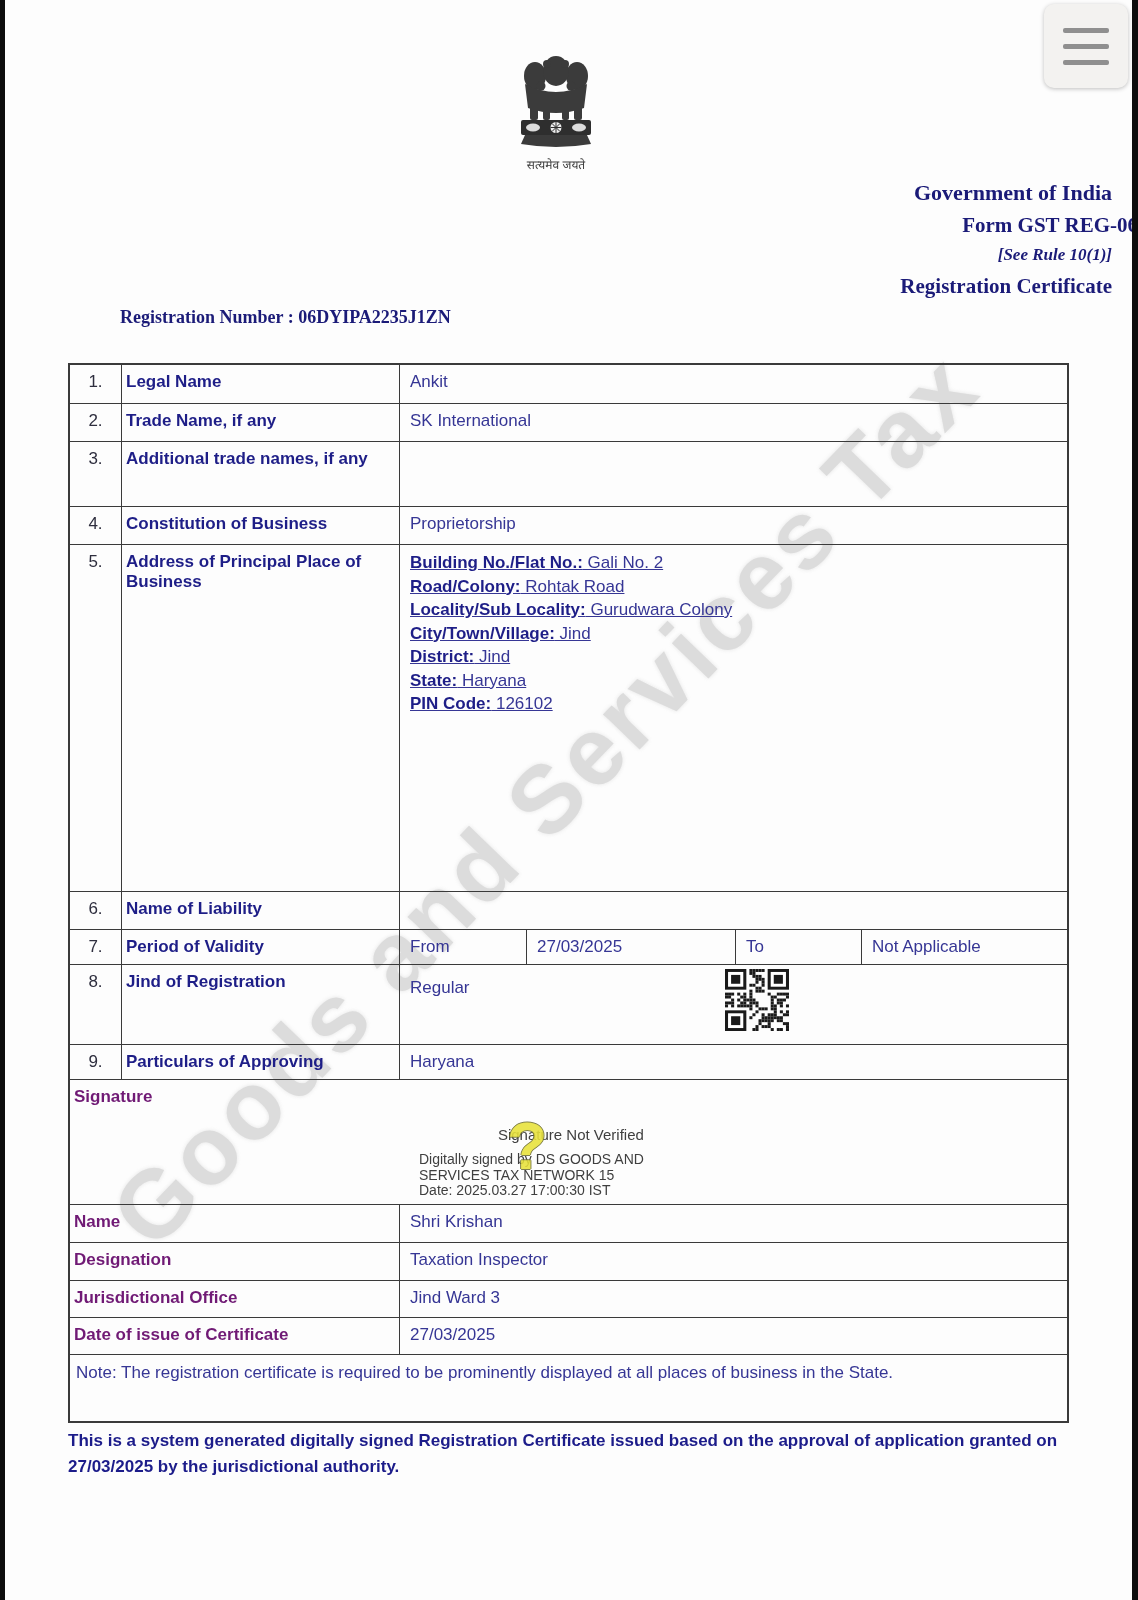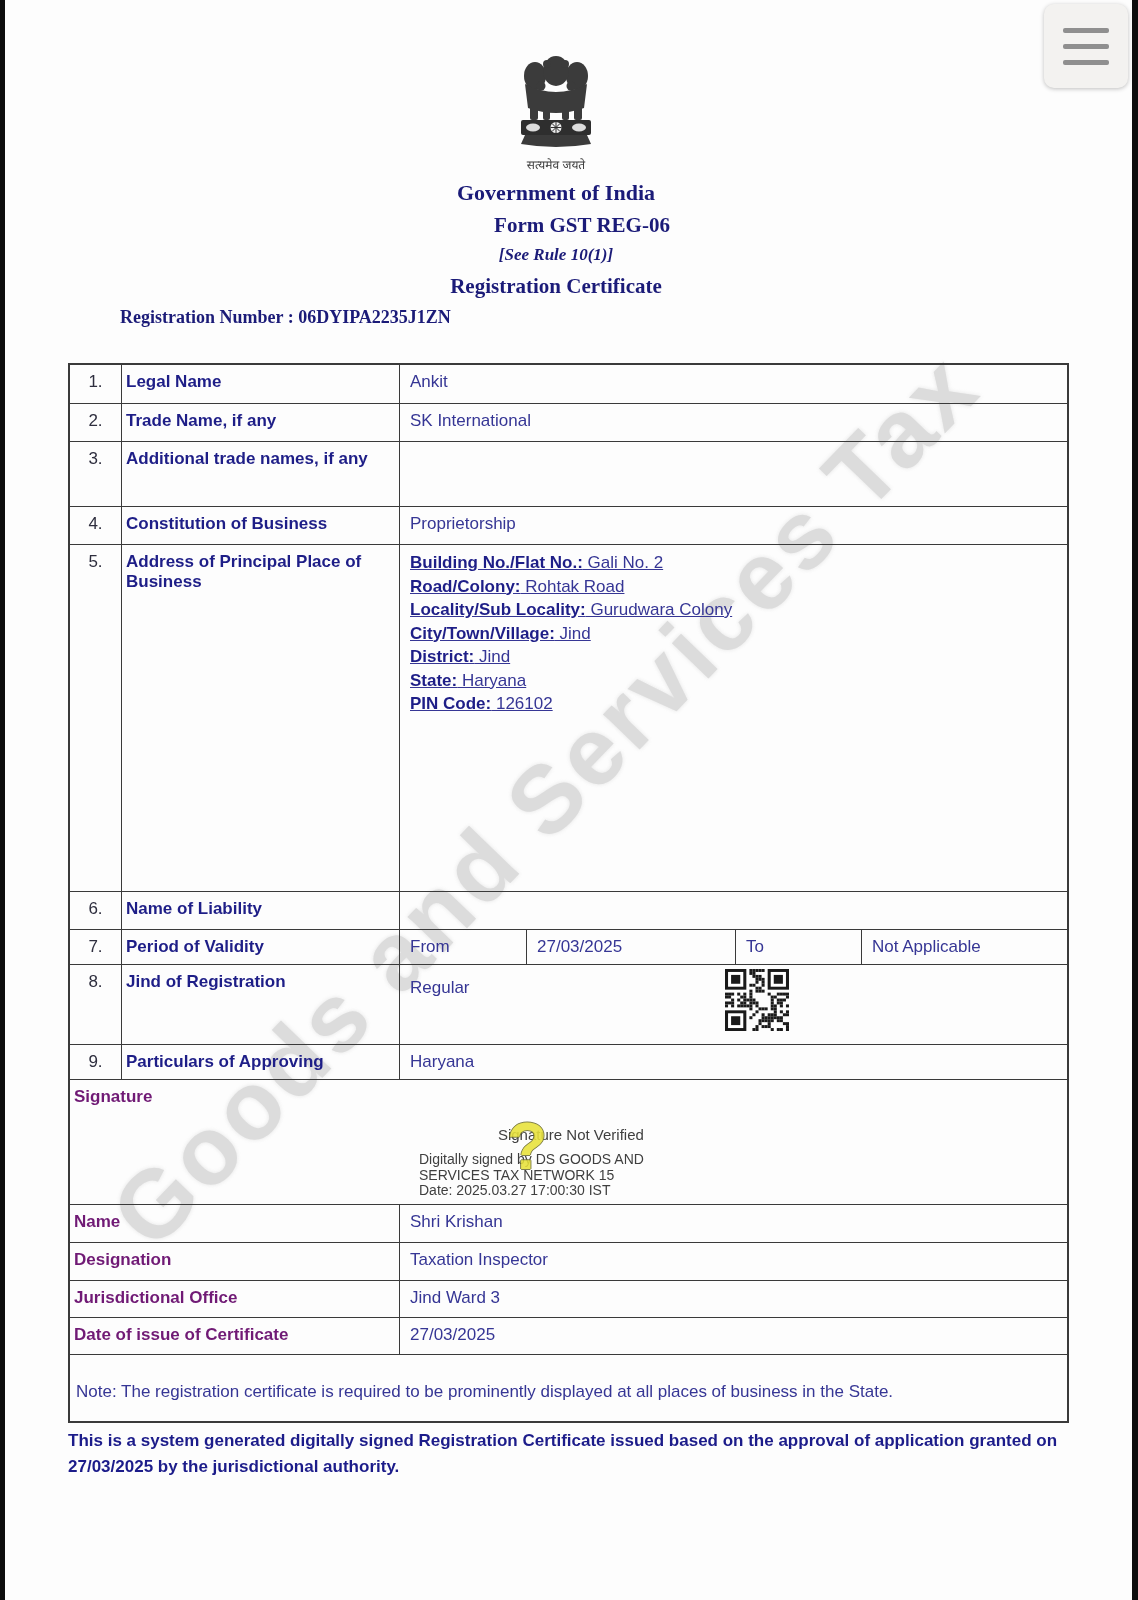--- a/index.html
+++ b/index.html
@@ -9,38 +9,38 @@
   .edge.left{left:0;width:5px;}
   .edge.right{left:1132px;width:6px;}
 
   
   .menu-btn{position:absolute;left:1044px;top:4px;width:84px;height:84px;background:#f3f2f0;
             border-radius:10px;box-shadow:0 1px 4px rgba(0,0,0,.25);z-index:30;
             display:flex;flex-direction:column;justify-content:center;align-items:center;gap:11px;cursor:pointer;}
   .menu-bar{width:46px;height:5px;background:#8f8f8f;border-radius:2px;}
   .emblem-wrap{position:absolute;left:517px;top:52px;width:78px;text-align:center;}
   .emblem-caption{font-size:12px;color:#3c3c3c;margin-top:2px;white-space:nowrap;}
-  .h-serif{font-family:"Liberation Serif",serif;color:#1b1b78;font-weight:bold;position:absolute;width:1112px;text-align:center;}
+  .h-serif{font-family:"Liberation Serif",serif;color:#1b1b78;font-weight:bold;position:absolute;width:1112px;text-align:right;}
   .h-gov{top:180px;font-size:22px;}
   .h-form{top:213px;font-size:21px;margin-left:26px;}
   .h-rule{top:245px;font-size:17px;font-style:italic;}
   .h-cert{top:274px;font-size:21px;}
   .reg-line{position:absolute;left:120px;top:307px;font-family:"Liberation Serif",serif;
             font-weight:bold;font-size:18px;color:#1b1b78;z-index:10;}
 
   
   .watermark{position:absolute;left:545px;top:800px;transform:translate(-50%,-50%) rotate(-46deg);
              font-size:96px;font-weight:bold;letter-spacing:4px;color:#c9c9c9;opacity:.62;
              white-space:nowrap;z-index:1;text-shadow:0 0 4px #d4d4d4;}
 
   
   .tbl{position:absolute;left:68px;top:363px;width:1001px;border:2px solid #3a3a3a;z-index:10;
        box-sizing:border-box;background:transparent;color:#363695;font-size:17px;}
   .trow{display:flex;border-bottom:1.5px solid #3a3a3a;box-sizing:border-box;}
-  .trow:last-child{border-bottom:none;align-items:center;}
+  .trow:last-child{border-bottom:none;}
   .c{box-sizing:border-box;padding:7px 4px 0 4px;}
   .c-num{width:52px;border-right:1.5px solid #3a3a3a;text-align:center;color:#2e2e3e;flex:none;}
   .c-label{width:278px;border-right:1.5px solid #3a3a3a;font-weight:bold;color:#1e1e87;flex:none;}
   .c-value{flex:1;padding-left:10px;}
   .c-plain{flex:none;border-right:1.5px solid #3a3a3a;padding-left:10px;box-sizing:border-box;}
   .addr-line{margin-bottom:2px;line-height:21.5px;text-decoration:underline;}
   .addr-k{font-weight:bold;color:#1e1e87;}
   .full-label{font-weight:bold;color:#701a75;padding:7px 4px 0 4px;width:330px;box-sizing:border-box;flex:none;}
   .full-label.bdr{border-right:1.5px solid #3a3a3a;}
   .sig-row{position:relative;display:block;}

